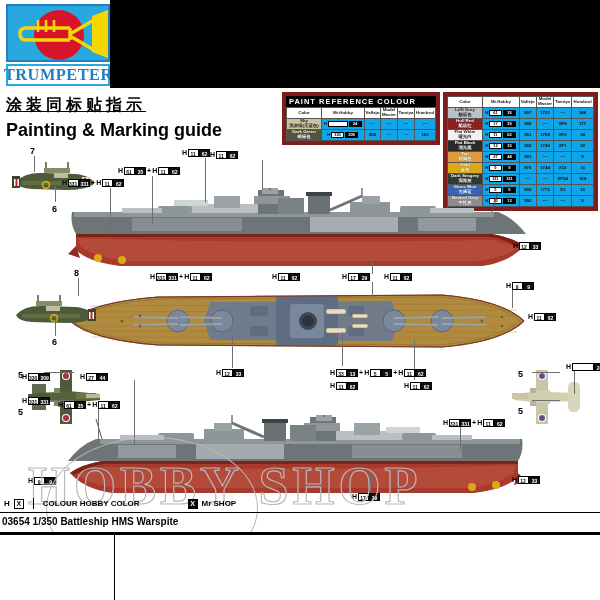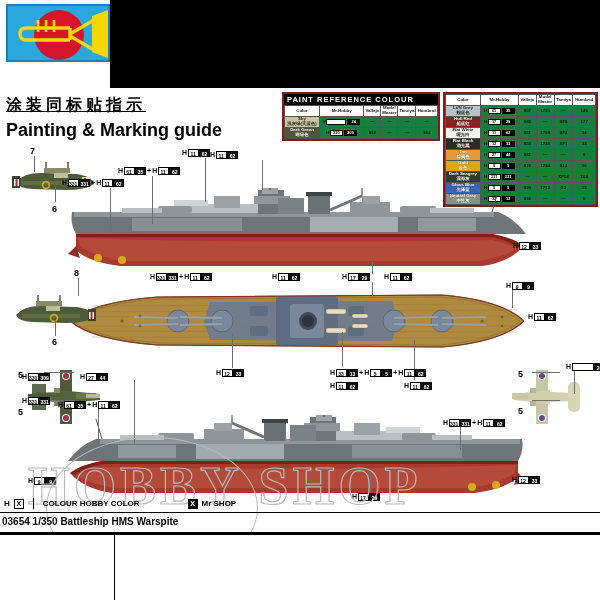--- a/index.html
+++ b/index.html
@@ -19,21 +19,21 @@
 
   
   .blackbar{position:absolute;left:110px;top:0;width:490px;height:88px;background:#000;}
 
   
   .cn-title{position:absolute;left:6px;top:95px;font-size:16px;font-weight:bold;
             letter-spacing:4px;font-family:"DejaVu Sans",sans-serif;text-decoration:underline;}
   .en-title{position:absolute;left:6px;top:120px;font-size:18px;font-weight:bold;}
 
   
-  .ptbl{position:absolute;background:#15803d;border:2px solid #7f1d1d;box-sizing:border-box;}
+  .ptbl{position:absolute;background:#0ea5e9;border:4px solid #7f1d1d;box-sizing:border-box;}
   .ptbl-hdr{background:#000;color:#fff;font-size:7.5px;font-weight:bold;
             letter-spacing:1px;padding:1px 3px;}
   table.pt{border-collapse:collapse;width:100%;}
   table.pt td,table.pt th{border:1px solid #555;font-size:4.4px;text-align:center;
         padding:0;height:10px;line-height:1.05;font-weight:bold;color:#111;}
   table.pt th{font-size:4.4px;background:#fff;}
   .sw{width:34px;color:#fff;font-size:3.6px;line-height:1.05;text-shadow:0 0 1px rgba(0,0,0,.6);}
   .sw.dark{color:#fff;}
   .sw.light{color:#222;text-shadow:none;}
   .hcode{white-space:nowrap;font-size:4.4px;}
@@ -98,20 +98,23 @@
         <path d="M62 28 L86 14"></path>
         <path d="M62 30 L86 44"></path>
       </g>
       <path d="M84 10 L100 4 L100 52 L84 46 Z" fill="#f5d800"></path>
       <g stroke="#f5d800" stroke-width="2.6">
         <path d="M30 14 L30 26"></path>
           <path d="M38 14 L38 26"></path>
           <path d="M46 14 L46 26"></path>
       </g>
     </svg>
+  </div>
+  <div class="logo-name">
+    <span>TRUMPETER</span>
   </div>
 </div>
 
 <div class="blackbar"></div>
 
 <div class="cn-title">涂装同标贴指示</div>
 <div class="en-title">Painting &amp; Marking guide</div>
 
 <div class="ptbl tbl-left">
   <div class="ptbl-hdr">PAINT  REFERENCE COLOUR</div>

